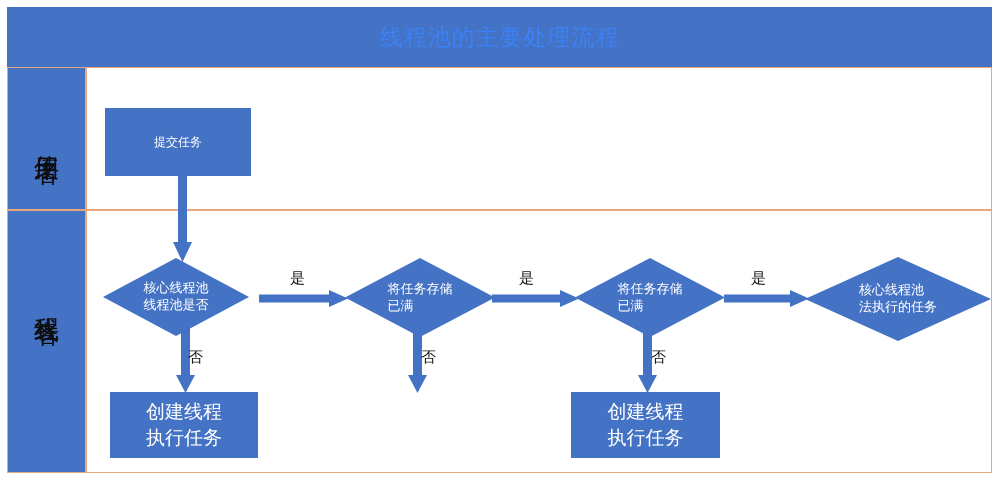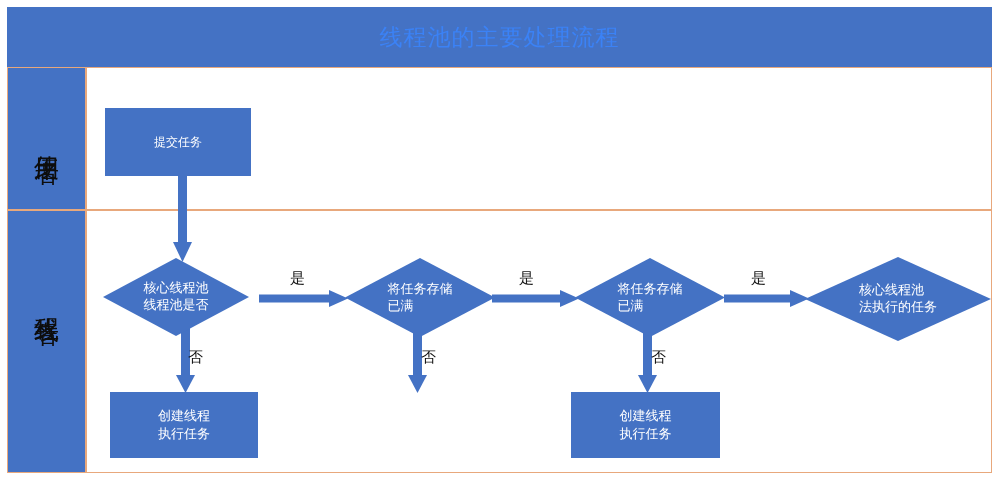--- a/index.html
+++ b/index.html
@@ -98,21 +98,21 @@
 
   
   .node-box {
     position: absolute;
     background: #4472C4;
     color: #ffffff;
     display: flex;
     align-items: center;
     justify-content: center;
     text-align: center;
-    font-size: 13px;
+    font-size: 19px;
     line-height: 1.35;
     box-sizing: border-box;
     z-index: 5;
   }
 
   .diamond-wrap {
     position: absolute;
     z-index: 5;
   }
   .diamond-wrap svg {

